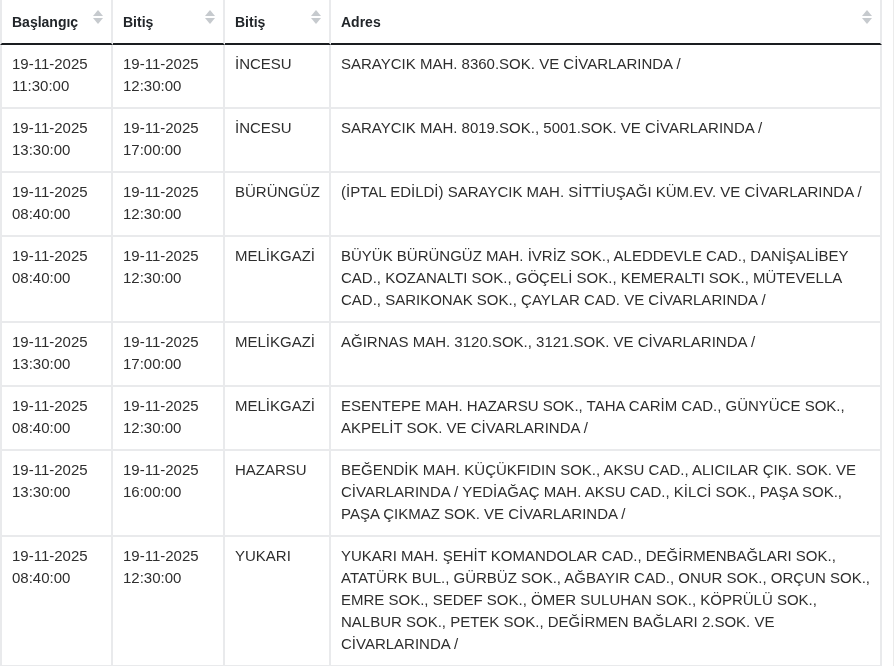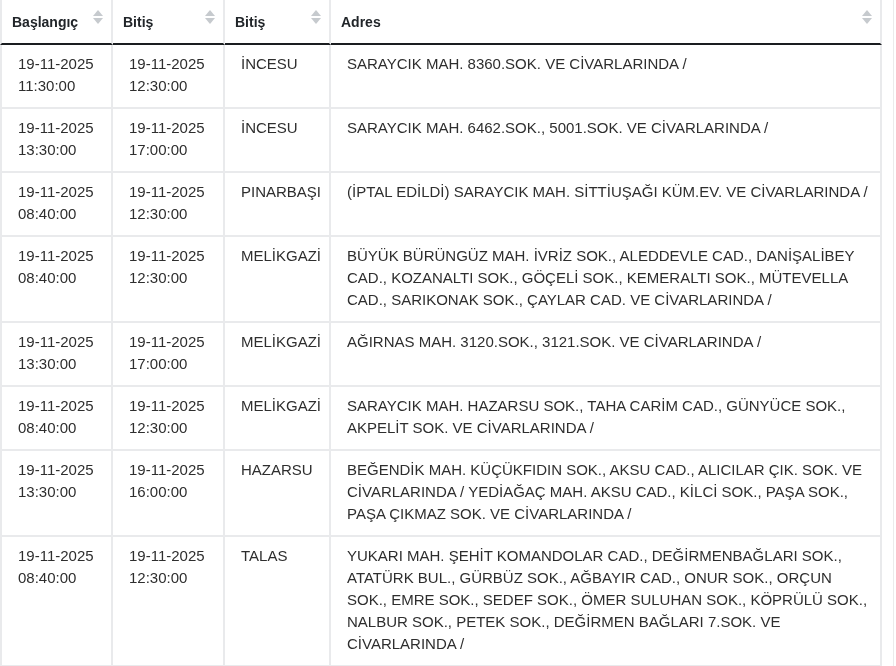--- a/index.html
+++ b/index.html
@@ -37,21 +37,21 @@
     padding: 0 26px 0 10px;
     font-size: 14px;
     font-weight: bold;
     color: #212529;
     border-bottom: 2px solid #1a1d20;
     cursor: pointer;
     white-space: nowrap;
   }
   table.outage td {
     vertical-align: top;
-    padding: 8px 10px 10px 16px;
+    padding: 8px 10px 10px 10px;
     font-size: 15px;
     line-height: 22px;
     color: #2e2e2e;
     border-bottom: 2px solid #e9eaec;
     background: #ffffff;
   }
   td.date-cell span { display: block; }
   .sort {
     position: absolute;
     right: 8px;
@@ -131,32 +131,32 @@
       <tr>
         <td class="date-cell">
             <span>19-11-2025</span>
             <span>13:30:00</span>
           </td>
         <td class="date-cell">
             <span>19-11-2025</span>
             <span>17:00:00</span>
           </td>
         <td>İNCESU</td>
-        <td>SARAYCIK MAH. 6462.SOK., 5001.SOK. VE CİVARLARINDA /</td>
-      </tr>
-      <tr>
-        <td class="date-cell">
-            <span>19-11-2025</span>
-            <span>08:40:00</span>
-          </td>
-        <td class="date-cell">
-            <span>19-11-2025</span>
-            <span>12:30:00</span>
-          </td>
-        <td>PINARBAŞI</td>
+        <td>SARAYCIK MAH. 8019.SOK., 5001.SOK. VE CİVARLARINDA /</td>
+      </tr>
+      <tr>
+        <td class="date-cell">
+            <span>19-11-2025</span>
+            <span>08:40:00</span>
+          </td>
+        <td class="date-cell">
+            <span>19-11-2025</span>
+            <span>12:30:00</span>
+          </td>
+        <td>BÜRÜNGÜZ</td>
         <td>(İPTAL EDİLDİ) SARAYCIK MAH. SİTTİUŞAĞI KÜM.EV. VE CİVARLARINDA /</td>
       </tr>
       <tr>
         <td class="date-cell">
             <span>19-11-2025</span>
             <span>08:40:00</span>
           </td>
         <td class="date-cell">
             <span>19-11-2025</span>
             <span>12:30:00</span>
@@ -179,21 +179,21 @@
       <tr>
         <td class="date-cell">
             <span>19-11-2025</span>
             <span>08:40:00</span>
           </td>
         <td class="date-cell">
             <span>19-11-2025</span>
             <span>12:30:00</span>
           </td>
         <td>MELİKGAZİ</td>
-        <td>SARAYCIK MAH. HAZARSU SOK., TAHA CARİM CAD., GÜNYÜCE SOK., AKPELİT SOK. VE CİVARLARINDA /</td>
+        <td>ESENTEPE MAH. HAZARSU SOK., TAHA CARİM CAD., GÜNYÜCE SOK., AKPELİT SOK. VE CİVARLARINDA /</td>
       </tr>
       <tr>
         <td class="date-cell">
             <span>19-11-2025</span>
             <span>13:30:00</span>
           </td>
         <td class="date-cell">
             <span>19-11-2025</span>
             <span>16:00:00</span>
           </td>
@@ -202,20 +202,20 @@
       </tr>
       <tr>
         <td class="date-cell">
             <span>19-11-2025</span>
             <span>08:40:00</span>
           </td>
         <td class="date-cell">
             <span>19-11-2025</span>
             <span>12:30:00</span>
           </td>
-        <td>TALAS</td>
-        <td>YUKARI MAH. ŞEHİT KOMANDOLAR CAD., DEĞİRMENBAĞLARI SOK., ATATÜRK BUL., GÜRBÜZ SOK., AĞBAYIR CAD., ONUR SOK., ORÇUN SOK., EMRE SOK., SEDEF SOK., ÖMER SULUHAN SOK., KÖPRÜLÜ SOK., NALBUR SOK., PETEK SOK., DEĞİRMEN BAĞLARI 7.SOK. VE CİVARLARINDA /</td>
+        <td>YUKARI</td>
+        <td>YUKARI MAH. ŞEHİT KOMANDOLAR CAD., DEĞİRMENBAĞLARI SOK., ATATÜRK BUL., GÜRBÜZ SOK., AĞBAYIR CAD., ONUR SOK., ORÇUN SOK., EMRE SOK., SEDEF SOK., ÖMER SULUHAN SOK., KÖPRÜLÜ SOK., NALBUR SOK., PETEK SOK., DEĞİRMEN BAĞLARI 2.SOK. VE CİVARLARINDA /</td>
       </tr>
 
     </tbody>
   </table>
   <div class="edge-line"></div>
 </div>
 
 </body></html>

